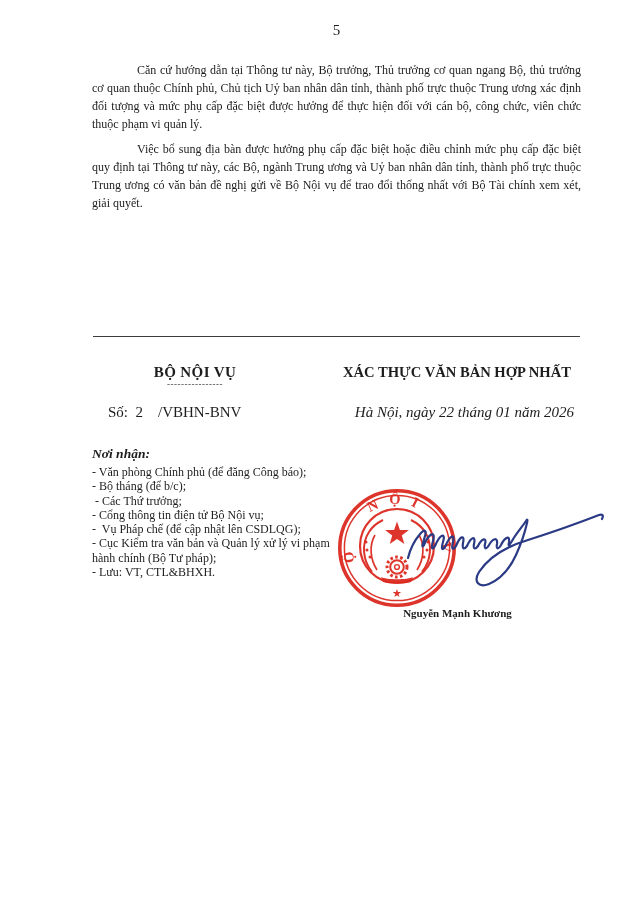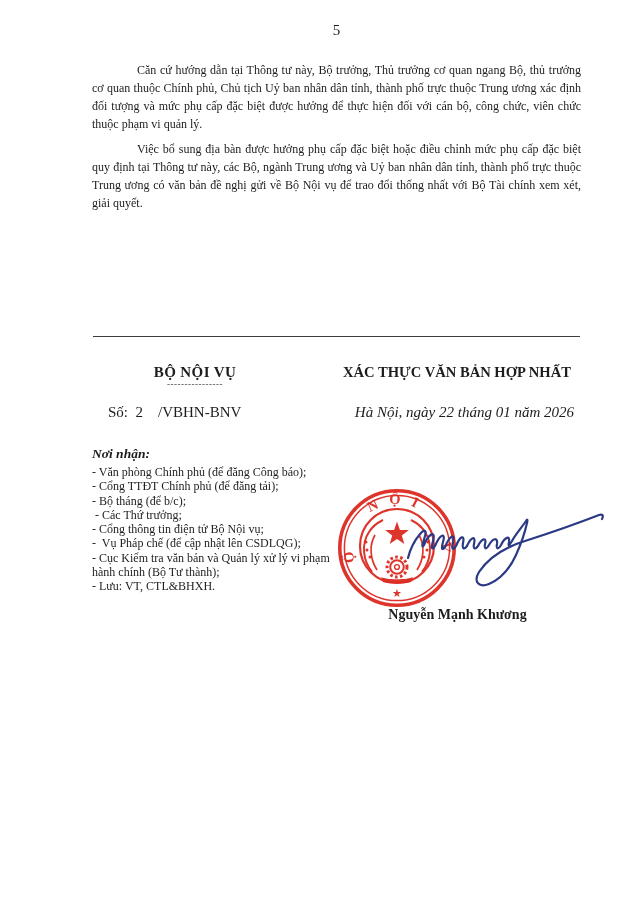--- a/index.html
+++ b/index.html
@@ -57,21 +57,21 @@
   }
   .sign-block{
     position:absolute;top:446px;left:345px;width:228px;
     text-align:center;
   }
   .sign-title{font-size:14px;font-weight:bold;line-height:17px;letter-spacing:.3px;}
   .seal-wrap{position:absolute;top:487px;left:336px;width:122px;height:122px;}
   .signature-wrap{position:absolute;top:500px;left:405px;width:205px;height:95px;}
   .signer-name{
     position:absolute;top:607px;left:350px;width:215px;
-    text-align:center;font-size:14px;font-weight:bold;
+    text-align:center;font-size:11px;font-weight:bold;
   }
 </style>
 </head>
 <body>
 
 <div class="page">
 
   <div class="page-number">5</div>
 
   <div class="body-text">
@@ -88,26 +88,25 @@
 
   <div class="cert-col">XÁC THỰC VĂN BẢN HỢP NHẤT</div>
 
   <div class="doc-number">Số:  2    /VBHN-BNV</div>
 
   <div class="place-date">Hà Nội, ngày 22 tháng 01 năm 2026</div>
 
   <div class="recipients">
     <div class="recipients-heading">Nơi nhận:</div>
     <div class="recipient-item">- Văn phòng Chính phủ (để đăng Công báo);</div>
-    <div class="recipient-item">- Cổng TTĐT Chính phủ (để đăng tải);</div>
     <div class="recipient-item">- Bộ tháng (để b/c);</div>
     <div class="recipient-item"> - Các Thứ trưởng;</div>
     <div class="recipient-item">- Cổng thông tin điện tử Bộ Nội vụ;</div>
     <div class="recipient-item">-  Vụ Pháp chế (để cập nhật lên CSDLQG);</div>
-    <div class="recipient-item">- Cục Kiểm tra văn bản và Quản lý xử lý vi phạm hành chính (Bộ Tư thành);</div>
+    <div class="recipient-item">- Cục Kiểm tra văn bản và Quản lý xử lý vi phạm hành chính (Bộ Tư pháp);</div>
     <div class="recipient-item">- Lưu: VT, CTL&amp;BHXH.</div>
   </div>
 
 
   <div class="seal-wrap">
     <svg width="122" height="122" viewBox="0 0 122 122">
       <g stroke="#dc2a20" fill="none" opacity="0.95">
         <circle cx="61" cy="61" r="57.2" stroke-width="3.6"></circle>
         <circle cx="61" cy="61" r="52.6" stroke-width="1.5"></circle>
         <circle cx="61" cy="59" r="37" stroke-width="2.2"></circle>

